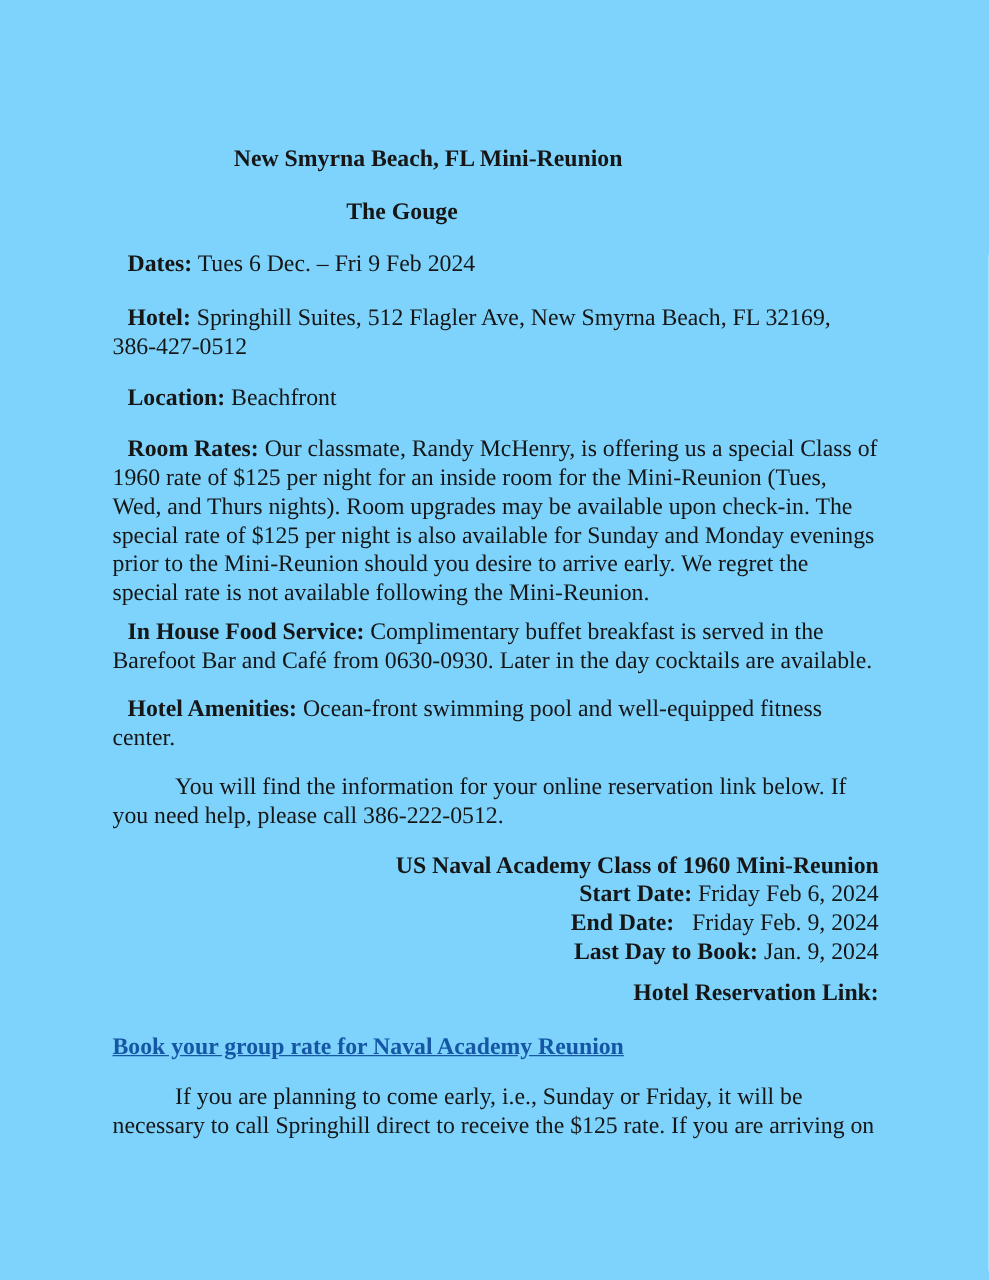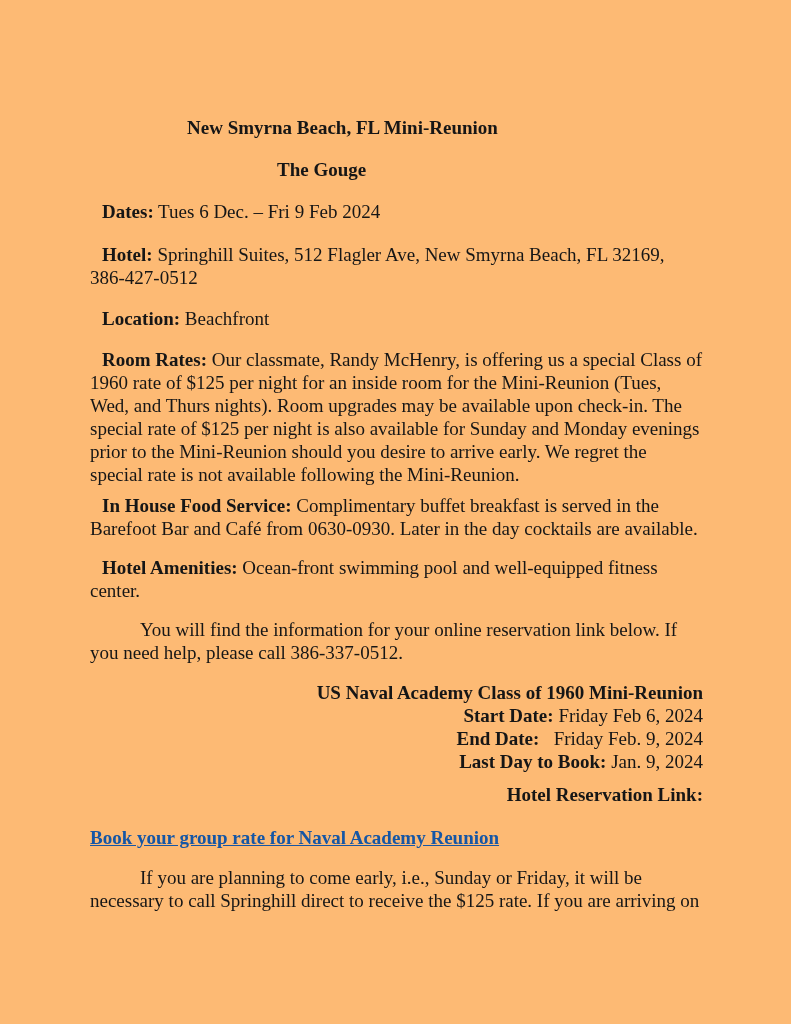--- a/index.html
+++ b/index.html
@@ -11,21 +11,21 @@
   }
   .page {
     box-sizing: border-box;
     width: 791px;
     height: 1024px;
     padding: 116px 88px 0 90px;
     font-family: "Liberation Serif", "DejaVu Serif", serif;
     font-size: 19px;
     line-height: 23px;
     color: #161616;
-    background: #fdba74;
+    background: #7dd3fc;
   }
   p { margin: 0 0 19px 0; }
   .bold { font-weight: bold; }
   b { font-weight: bold; margin-left: 12px; }
   .val { white-space: pre-wrap; }
   .title-indent { padding-left: 97px; }
   .subtitle-indent { padding-left: 187px; }
   .block-indent { margin-left: 50px; text-align: right; }
   .tab-indent { text-indent: 50px; }
   .line { margin: 0; }
@@ -67,21 +67,21 @@
   </p>
 
   <p class="mb16">
     <b>In House Food Service:</b><span class="val"> Complimentary buffet breakfast is served in the Barefoot Bar and Café from 0630-0930. Later in the day cocktails are available.</span>
   </p>
 
   <p class="mb16">
     <b>Hotel Amenities:</b><span class="val"> Ocean-front swimming pool and well-equipped fitness center.</span>
   </p>
 
-  <p class="tab-indent mb17">You will find the information for your online reservation link below. If you need help, please call 386-337-0512.</p>
+  <p class="tab-indent mb17">You will find the information for your online reservation link below. If you need help, please call 386-222-0512.</p>
 
   <div class="block-indent mb10">
     <p class="bold line">US Naval Academy Class of 1960 Mini-Reunion</p>
     <p class="line">
       <b>Start Date:</b><span class="val"> Friday Feb 6, 2024</span>
     </p>
     <p class="line">
       <b>End Date:</b><span class="val">   Friday Feb. 9, 2024</span>
     </p>
     <p class="line">

